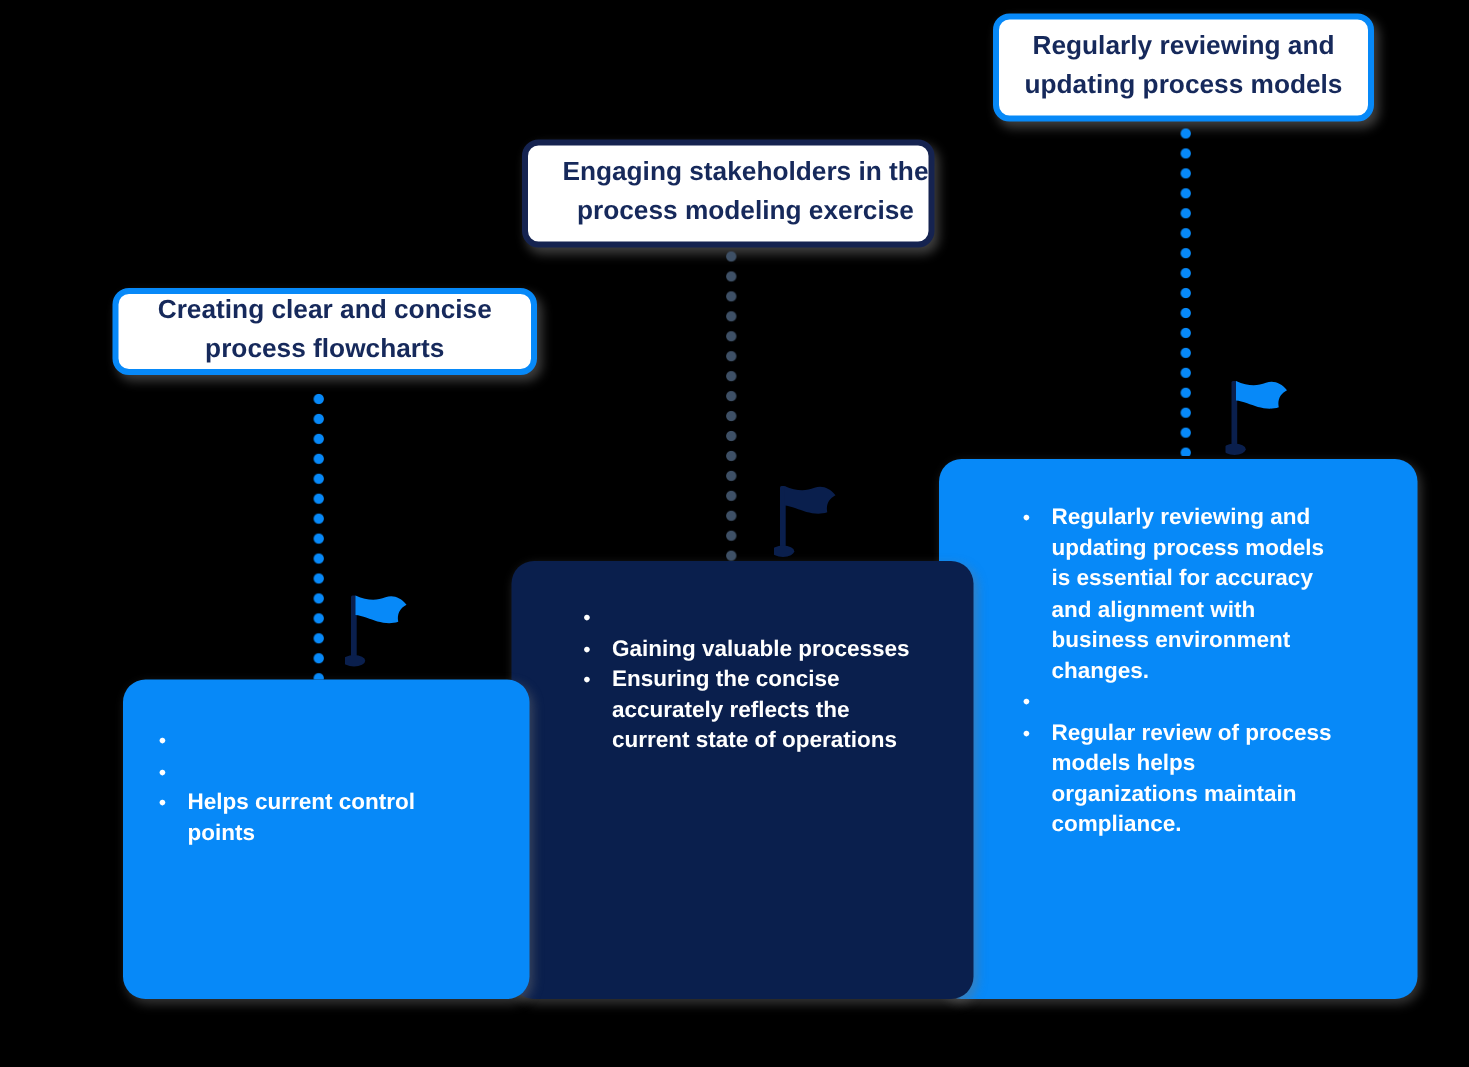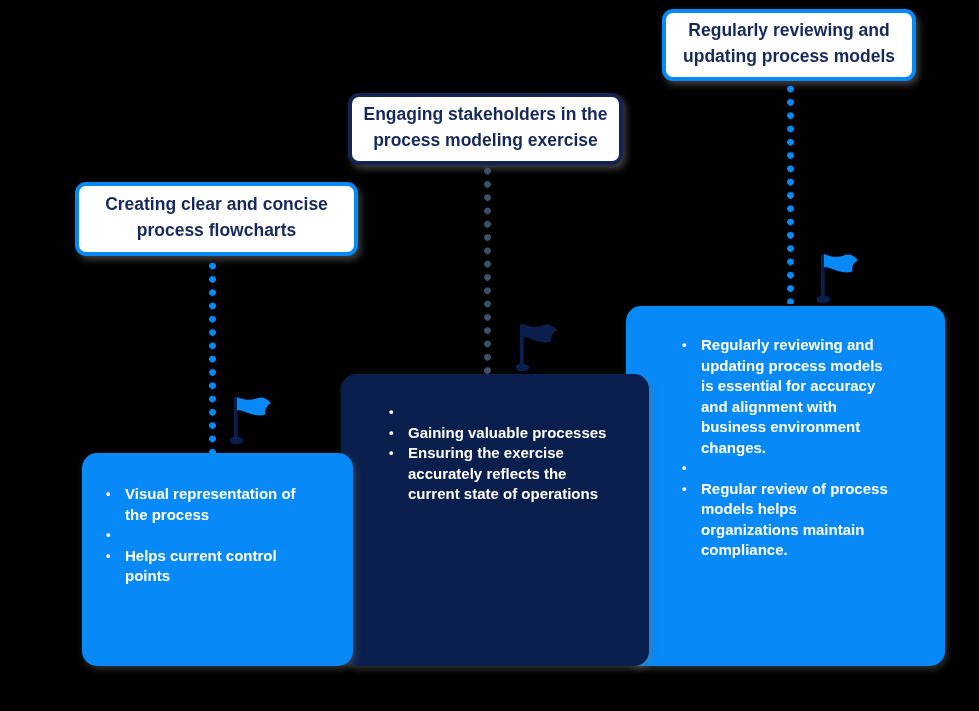--- a/index.html
+++ b/index.html
@@ -13,21 +13,21 @@
   
   .title-box{
     position:absolute;
     box-sizing:border-box;
     background:#fff;
     border-radius:11px;
     display:flex;align-items:center;justify-content:center;
     box-shadow:3px 4px 7px rgba(125,125,125,.5);
   }
   .tb-blue{border:4px solid var(--accent_blue,#0789F8);}
-  .tb-navy{border:4px solid var(--navy_border,#152350);}
+  .tb-navy{border:4px solid var(--navy_border,#152350);justify-content:flex-end;}
   .title-text{
     white-space:pre-line;
     text-align:center;
     color:var(--title_text_navy,#16295B);
     font-weight:bold;
     font-size:17.5px;line-height:26px;
     padding-bottom:4px;
   }
   
   .connector{
@@ -60,40 +60,38 @@
     color:var(--text_white,#FFFFFF);
     font-weight:bold;
     font-size:15px;line-height:20.5px;
   }
 </style>
 </head>
 <body>
 
 <div class="canvas">
 
-  <div class="title-box tb-blue" style="left:75px;top:182px;width:283px;height:74px">
+  <div class="title-box tb-blue" style="left:75px;top:192px;width:283px;height:58px">
     <span class="title-text">Creating clear and concise
 process flowcharts</span>
   </div>
 
   <div class="connector c-blue" style="left:209px;top:262px;height:191px"></div>
 
   <div class="flag" style="left:230px;top:395px;width:44px;height:50px">
     <svg width="44" height="50" viewBox="0 0 44 50">
       <rect x="4" y="2" width="3.8" height="42" rx="1" fill="#0A1F4D"></rect>
       <ellipse cx="6" cy="45.5" rx="7.5" ry="3.8" fill="#0A1F4D"></ellipse>
       <path d="M7,2 C15,5.5 21,5.5 27,3.2 C32,1.4 37,3.2 41,8.2 C36.5,10.5 34.5,14.5 35.5,19.5 C28,22 20.5,19 14.5,16.8 C11.7,15.8 9.2,15.2 7,15 Z" fill="#0789F8"></path>
     </svg>
   </div>
 
   <div class="panel p-blue" style="left:82px;top:453px;width:271px;height:213px;z-index:3;padding:31px 4px 0 24px">
     <div class="bullet">
       <span class="marker">•</span>
-      <span class="btext">Visual representation of
-the process</span>
     </div>
     <div class="bullet">
       <span class="marker">•</span>
     </div>
     <div class="bullet">
       <span class="marker">•</span>
       <span class="btext">Helps current control
 points</span>
     </div>
   </div>
@@ -116,21 +114,21 @@
   <div class="panel p-navy" style="left:341px;top:374px;width:308px;height:292px;z-index:2;padding:28px 8px 0 48px">
     <div class="bullet">
       <span class="marker">•</span>
     </div>
     <div class="bullet">
       <span class="marker">•</span>
       <span class="btext">Gaining valuable processes</span>
     </div>
     <div class="bullet">
       <span class="marker">•</span>
-      <span class="btext">Ensuring the exercise
+      <span class="btext">Ensuring the concise
 accurately reflects the
 current state of operations</span>
     </div>
   </div>
 
   <div class="title-box tb-blue" style="left:662px;top:9px;width:254px;height:72px">
     <span class="title-text">Regularly reviewing and
 updating process models</span>
   </div>
 

